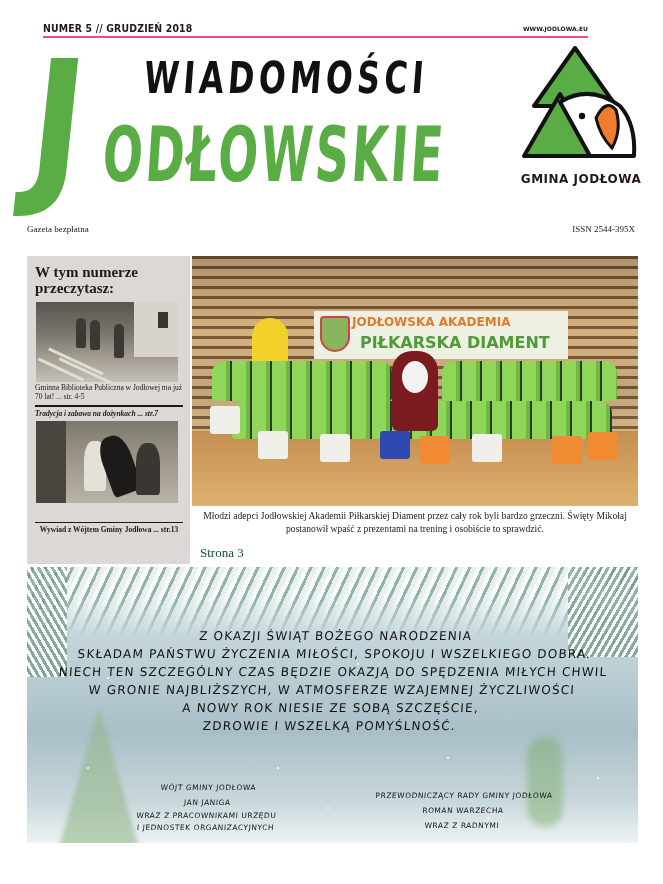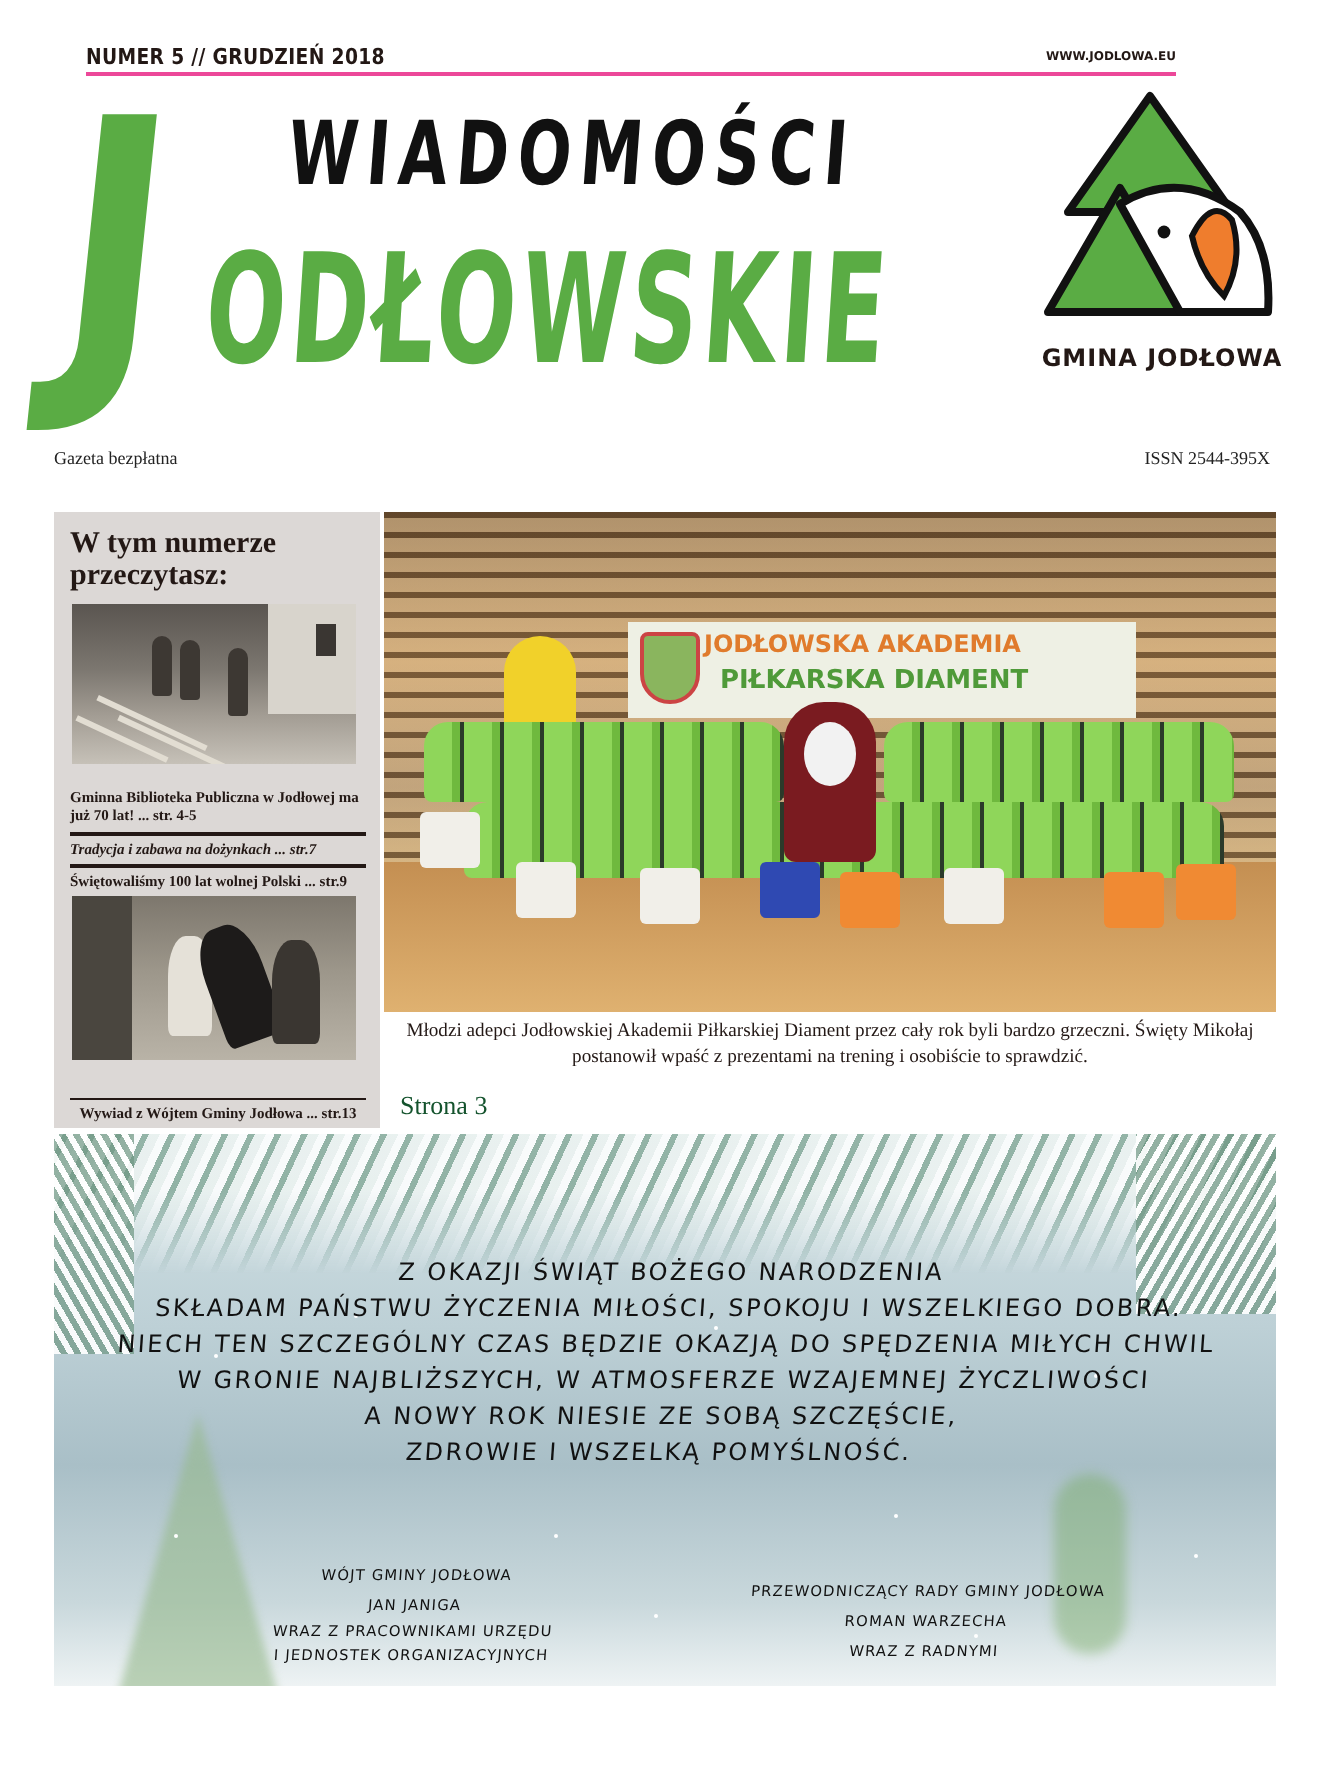--- a/index.html
+++ b/index.html
@@ -28,32 +28,32 @@
   .side { position: absolute; left: 27px; top: 256px; width: 163px; height: 308px; background: #dcd8d6; padding: 8px 7px 0 8px; }
   .side h2 { font-family: "Liberation Serif", serif; font-weight: bold; font-size: 15px; line-height: 16px; color: #231815; margin-bottom: 6px; }
   .thumb { width: 142px; height: 80px; margin-left: 1px; position: relative; overflow: hidden; }
   .thumb1 { background: linear-gradient(180deg, #5a5550 0%, #7b766f 40%, #a39d94 70%, #c6c1b8 100%); }
   .thumb1 .house { position: absolute; right: 0; top: 0; width: 44px; height: 55px; background: #d8d4cc; }
   .thumb1 .win { position: absolute; right: 10px; top: 10px; width: 10px; height: 16px; background: #3a3632; }
   .thumb1 .man { position: absolute; width: 10px; height: 30px; background: #3d3833; border-radius: 5px 5px 2px 2px; }
   .thumb1 .plank { position: absolute; height: 3px; background: #e2ddd2; transform: rotate(25deg); }
   .thumb2 { height: 82px; background: linear-gradient(180deg, #7d776d 0%, #9c968a 45%, #b9b3a7 100%); }
   .thumb2 .fig { position: absolute; border-radius: 40% 40% 10% 10%; }
-  .side .cap { font-weight: bold; font-size: 7.5px; line-height: 9px; color: #231815; margin-top: 12px; }
+  .side .cap { font-weight: normal; font-size: 7.5px; line-height: 9px; color: #231815; margin-top: 1px; }
   .side .item { font-weight: bold; font-size: 7.5px; line-height: 9px; color: #231815; border-top: 2px solid #231815; padding: 2px 0 3px 0; }
   .side .item.last { border-top: 1.5px solid #231815; margin-top: 19px; text-align: center; }
 
   
   .photo { position: absolute; left: 192px; top: 256px; width: 446px; height: 250px; overflow: hidden;
     background: linear-gradient(180deg, #8d6a45 0%, #c89a63 30%, #a9865f 55%, #caa36a 72%, #d7ab6a 100%); }
   .slats { position: absolute; left: 0; top: 0; width: 446px; height: 175px;
     background: repeating-linear-gradient(180deg, rgba(60,40,20,0.55) 0 3px, rgba(240,220,180,0.35) 3px 10px); }
   .banner { position: absolute; left: 122px; top: 55px; width: 254px; height: 48px; background: #eef0e4; }
   .banner .b1 { position: absolute; left: 38px; top: 4px; font-family: "DejaVu Sans", sans-serif; font-weight: bold; font-size: 12px; color: #e07b2c; white-space: nowrap; }
-  .banner .b2 { position: absolute; left: 46px; top: 22px; font-family: "DejaVu Sans", sans-serif; font-weight: bold; font-size: 13px; color: #4f9a39; white-space: nowrap; }
+  .banner .b2 { position: absolute; left: 46px; top: 22px; font-family: "DejaVu Sans", sans-serif; font-weight: bold; font-size: 16px; color: #4f9a39; white-space: nowrap; }
   .banner .crest { position: absolute; left: 6px; top: 5px; width: 30px; height: 36px; background: #8ab55e; border-radius: 4px 4px 15px 15px; border: 2px solid #c44; }
   .floor { position: absolute; left: 0; top: 175px; width: 446px; height: 75px; background: linear-gradient(180deg, #c48f52, #dfb170); }
   .kids-row { position: absolute; height: 40px; border-radius: 12px 12px 4px 4px; background: repeating-linear-gradient(90deg, #8fd65a 0 14px, #6fb93e 14px 18px, #2b3a2a 18px 20px); }
   .santa { position: absolute; left: 200px; top: 95px; width: 46px; height: 80px; background: #7a1b20; border-radius: 20px 20px 6px 6px; }
   .santa .beard { position: absolute; left: 10px; top: 10px; width: 26px; height: 32px; background: #f2f2f2; border-radius: 50%; }
   .mascot { position: absolute; left: 60px; top: 62px; width: 36px; height: 60px; background: #f1d12a; border-radius: 18px 18px 8px 8px; }
   .bag { position: absolute; width: 30px; height: 28px; border-radius: 3px; }
   .headline { position: absolute; left: 0; top: 220px; width: 446px; text-align: center; font-family: "Liberation Serif", serif; font-weight: bold; font-size: 26px; color: #3f1a0c; line-height: 30px; }
 
   .lead { position: absolute; left: 192px; top: 510px; width: 446px; text-align: center; font-size: 9.6px; line-height: 12.5px; color: #231815; }
@@ -108,21 +108,20 @@
       <div class="win"></div>
     <div class="man" style="left:40px;top:16px;"></div>
     <div class="man" style="left:54px;top:18px;"></div>
     <div class="man" style="left:78px;top:22px;height:34px;"></div>
     <div class="plank" style="left:10px;top:58px;width:60px;"></div>
     <div class="plank" style="left:0px;top:66px;width:50px;"></div>
     <div class="plank" style="left:20px;top:70px;width:70px;"></div>
   </div>
   <div class="cap">Gminna Biblioteka Publiczna w Jodłowej ma już 70 lat! ... str. 4-5</div>
   <div class="item" style="margin-top:4px;font-style:italic;">Tradycja i zabawa na dożynkach ... str.7</div>
-  <div class="item">Świętowaliśmy 100 lat wolnej Polski ... str.9</div>
   <div class="thumb thumb2">
     <div class="fig" style="left:48px;top:20px;width:22px;height:50px;background:#e5e1d8;"></div>
     <div class="fig" style="left:68px;top:14px;width:30px;height:60px;background:#1d1b1a;transform:rotate(-20deg);"></div>
     <div class="fig" style="left:100px;top:22px;width:24px;height:52px;background:#3a3631;"></div>
     <div style="position:absolute;left:0;top:0;width:30px;height:82px;background:#4a463f;"></div>
   </div>
   <div class="item last">Wywiad z Wójtem Gminy Jodłowa ... str.13</div>
 </div>
 
 <div class="photo">

